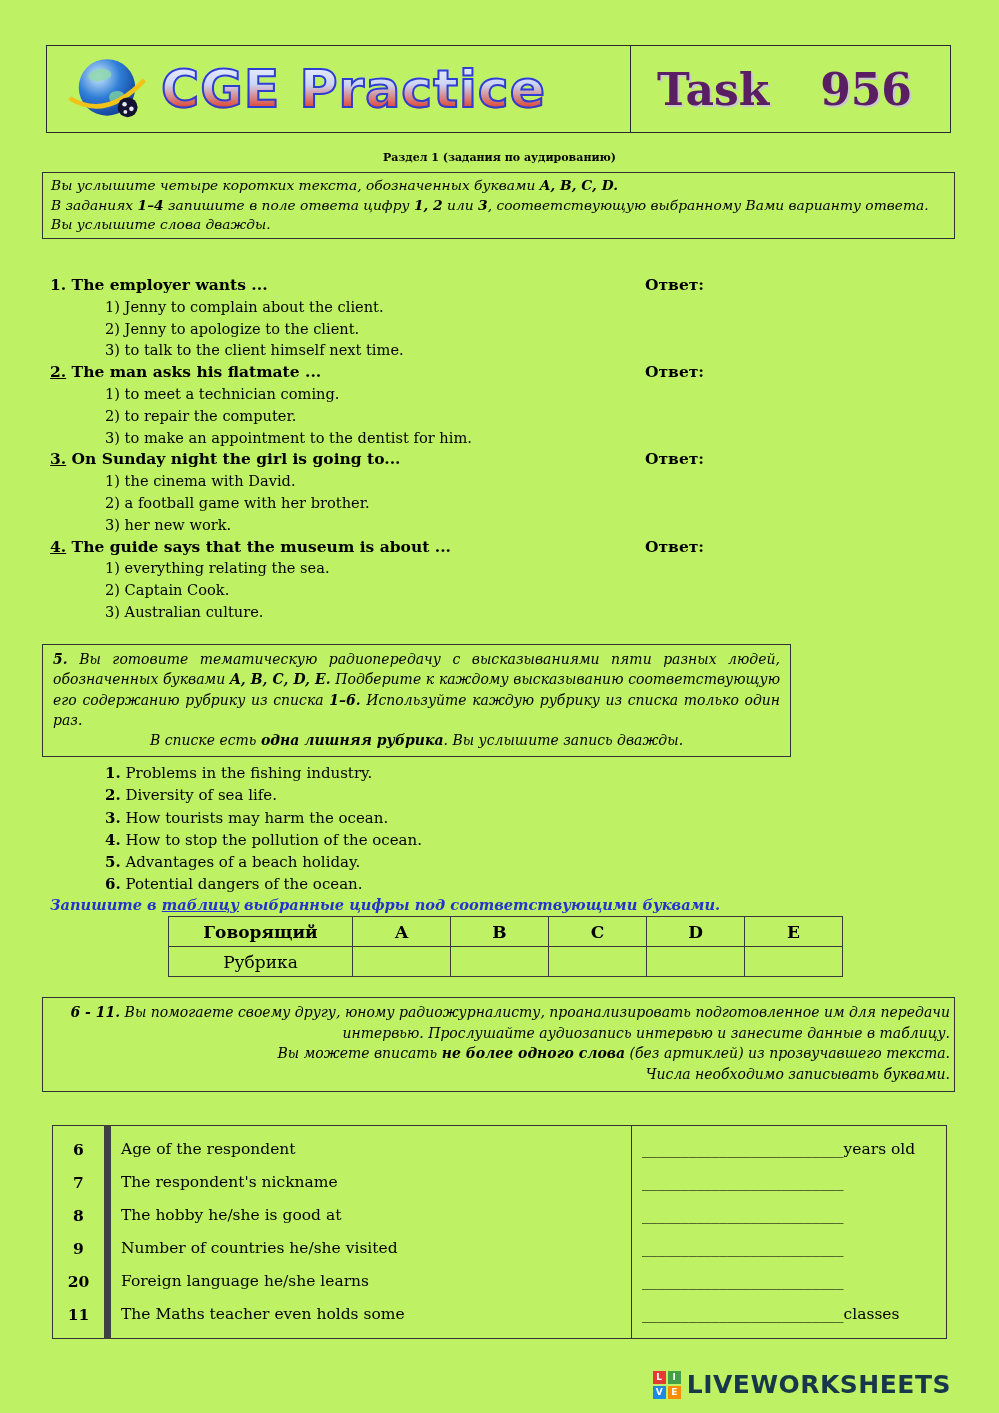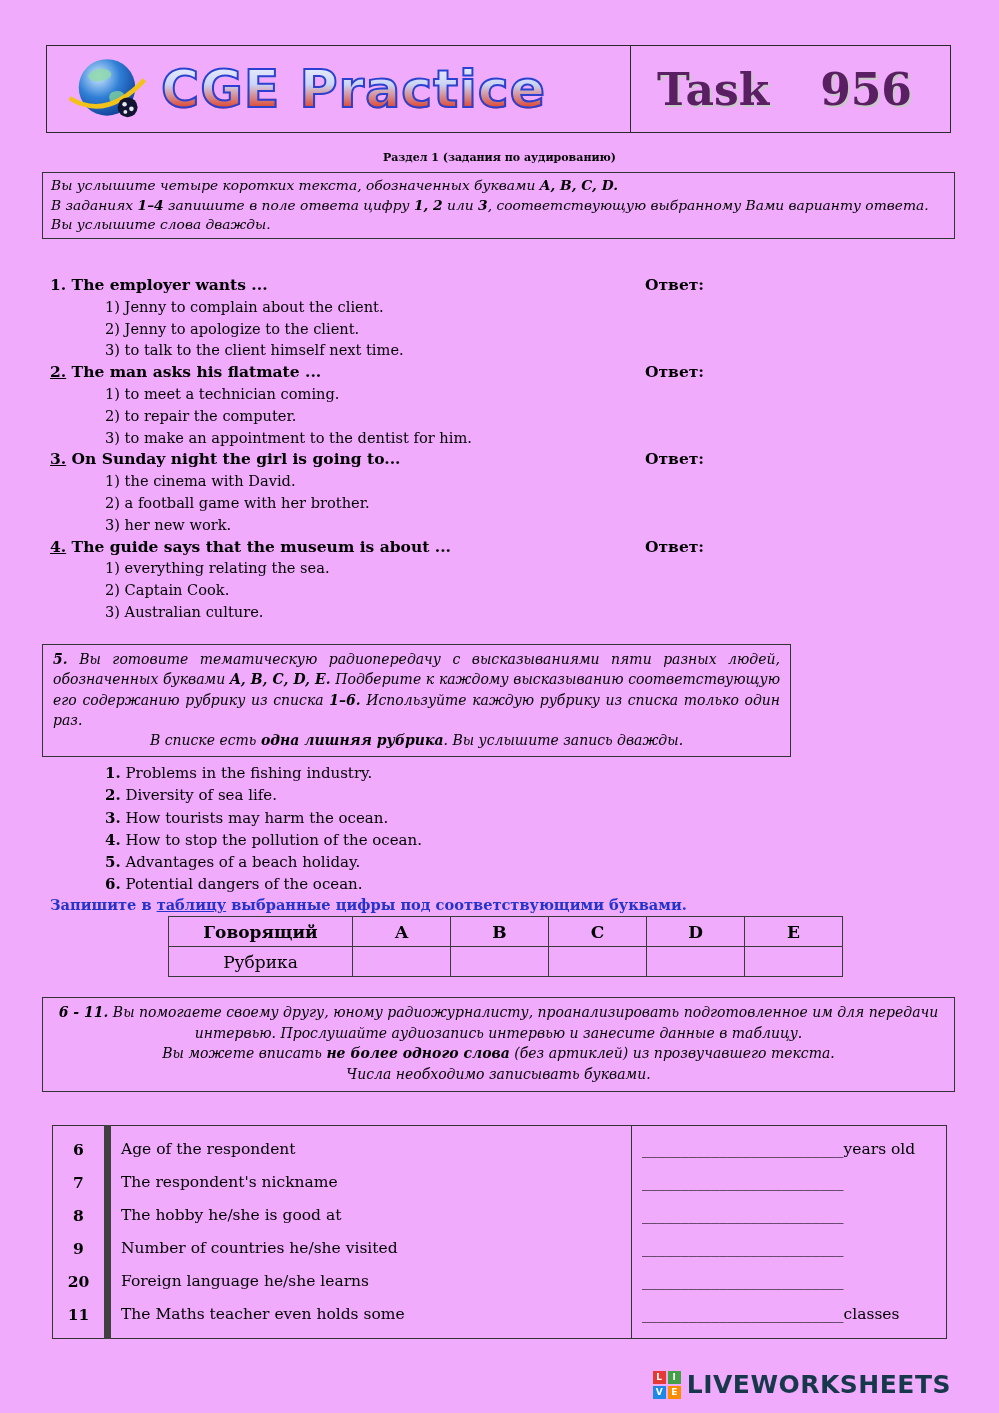--- a/index.html
+++ b/index.html
@@ -1,18 +1,18 @@
 <!DOCTYPE html>
 <html><head>
 <meta charset="utf-8">
 <style>
   * { margin:0; padding:0; box-sizing:border-box; }
   body { background:#ffffff; }
   .page {
-    position:relative; width:999px; height:1413px; background:#f0abfc;
+    position:relative; width:999px; height:1413px; background:#bef264;
     font-family:"DejaVu Serif","Liberation Serif",serif; color:#000; overflow:hidden;
   }
   
   .header-box { position:absolute; left:46px; top:45px; width:905px; height:88px; border:1px solid #2a2a2a; display:flex; }
   .header-left { flex:0 0 584px; border-right:1px solid #2a2a2a; display:flex; align-items:center; padding-left:18px; gap:12px; }
   .header-right { flex:1; display:flex; align-items:center; justify-content:space-between; padding:0 38px 0 26px; }
   .globe { width:84px; height:74px; flex:0 0 auto; }
   .cge-text {
     font-family:"DejaVu Sans","Liberation Sans",sans-serif; font-weight:bold; font-size:52px; letter-spacing:1px;
     color:#2d3fd0; white-space:nowrap;
@@ -45,34 +45,34 @@
   .task5-box {
     position:absolute; top:644px; left:42px; width:749px; border:1px solid #333;
     padding:4px 10px 6px 10px; font-style:italic; font-size:14px; line-height:1.45;
   }
   .task5-p1 { text-align:justify; }
   .task5-p2 { text-align:center; }
   
   .topics { position:absolute; top:762px; left:105px; font-size:15px; line-height:22.3px; }
   
   .blue-note {
-    position:absolute; top:896px; left:50px; font-weight:bold; 
+    position:absolute; top:896px; left:50px; font-weight:bold; font-style:italic;
     font-size:14.6px; color:#2433cc;
   }
   
   .speakers { position:absolute; top:916px; left:168px; border-collapse:collapse; }
   .speakers td, .speakers th { border:1px solid #3a3a3a; height:30px; text-align:center; font-size:17px; }
   .speakers .col-speaker { width:184px; }
   .speakers .col-letter { width:98px; }
   .speakers th { font-weight:bold; }
   .speakers .rubric-label { font-weight:normal; font-size:17px; }
   
   .task6-box {
     position:absolute; top:997px; left:42px; width:913px; border:1px solid #333;
-    padding:4px 10px 6px 10px; font-style:italic; font-size:14px; line-height:1.48; text-align:center;
+    padding:4px 4px 6px 10px; font-style:italic; font-size:14px; line-height:1.48; text-align:right;
   }
   
   .interview { position:absolute; top:1125px; left:52px; width:895px; border-collapse:collapse; border:1px solid #333; }
   .interview td { font-size:15.5px; padding:7px 10px; line-height:19px; vertical-align:middle; }
   .interview .c-num { width:55px; text-align:center; font-weight:bold; }
   .interview .c-prompt { width:525px; border-left:7px solid #404040; }
   .interview .c-answer { width:315px; border-left:1px solid #333; }
   .interview tr:first-child td { padding-top:14px; }
   .interview tr:last-child td { padding-bottom:14px; }
   

